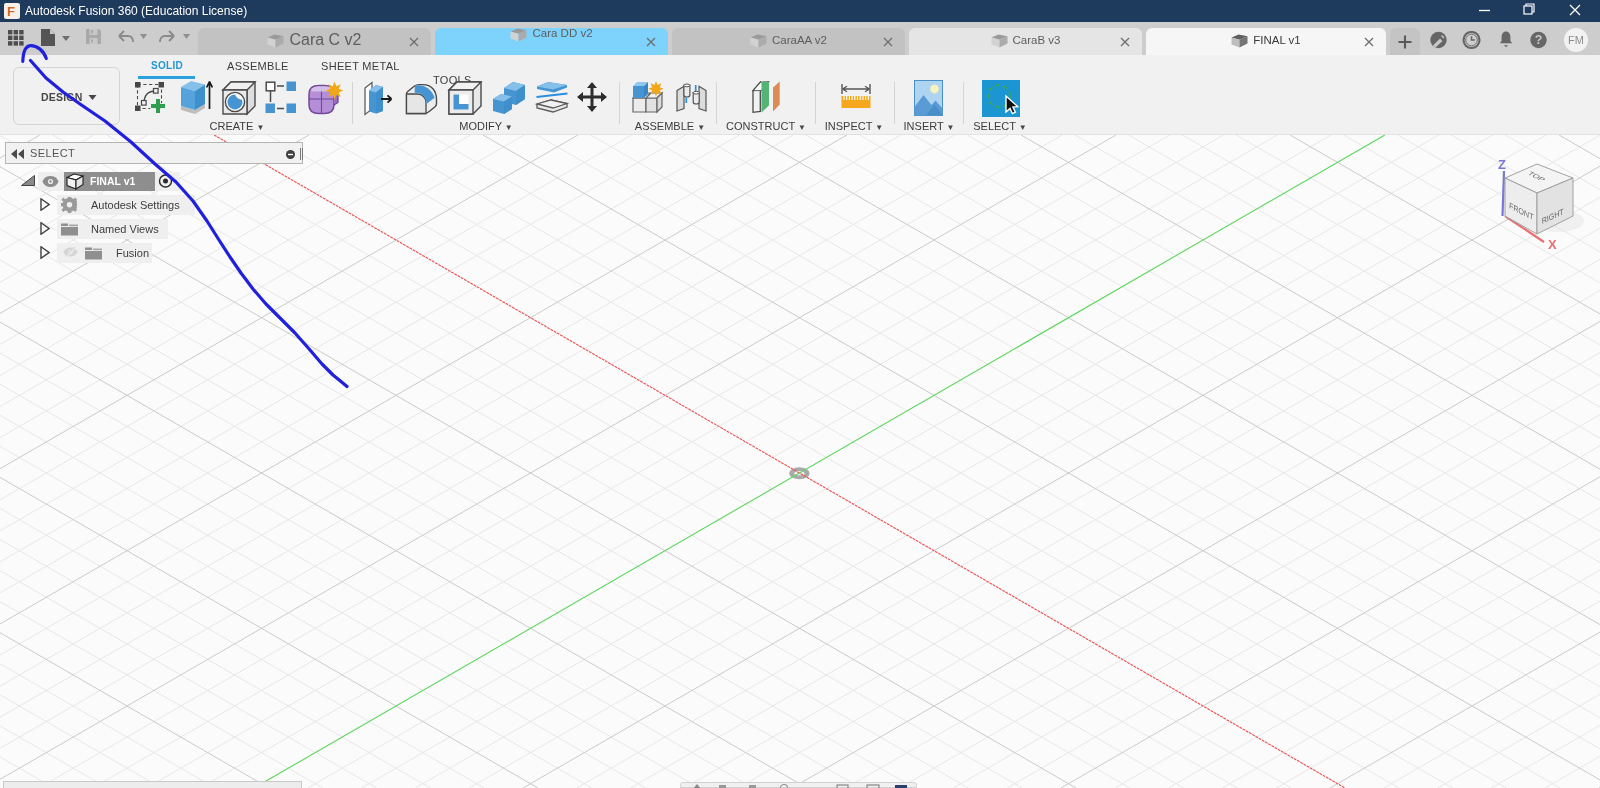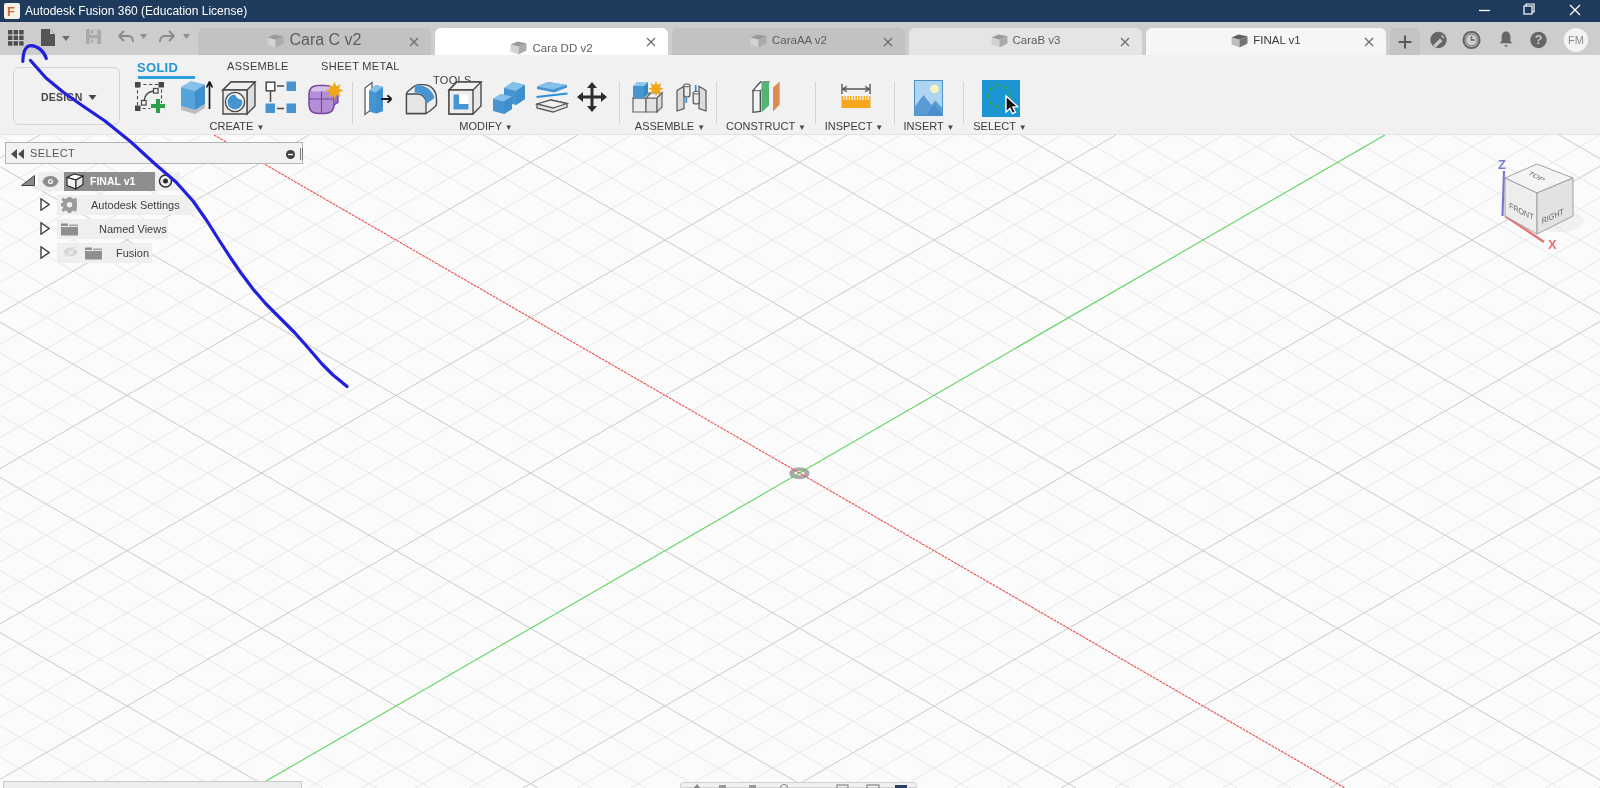--- a/index.html
+++ b/index.html
@@ -163,21 +163,21 @@
       <svg style="flex:none;margin-right:5px" width="17" height="14" viewBox="0 0 17 14">
         <polygon points="0.5,3.5 7.5,0.5 16.5,2.2 8.5,5.8" fill="#9a9a9a"></polygon>
         <polygon points="0.5,3.5 8.5,5.8 8.5,13.5 0.5,10.5" fill="#d2d2d2"></polygon>
         <polygon points="8.5,5.8 16.5,2.2 16.5,9.5 8.5,13.5" fill="#ababab"></polygon>
       </svg>
       <span style="font-size:16px;color:#5d5d5d;position:relative;top:-1px">Cara C v2</span>
       <svg class="abs" style="right:12px;top:9px" width="10" height="10">
         <path d="M1,1 L9,9 M9,1 L1,9" stroke="#6e6e6e" stroke-width="1.3"></path>
       </svg>
     </div>
-<div class="abs" style="left:435px;top:5.5px;width:233px;height:27.5px;background:#ffffff;border-radius:6px 6px 0 0;display:flex;align-items:flex-end;justify-content:center">
+<div class="abs" style="left:435px;top:5.5px;width:233px;height:27.5px;background:#7dd3fc;border-radius:6px 6px 0 0;display:flex;align-items:flex-start;justify-content:center">
       <svg style="flex:none;margin-right:5px" width="17" height="14" viewBox="0 0 17 14">
         <polygon points="0.5,3.5 7.5,0.5 16.5,2.2 8.5,5.8" fill="#9a9a9a"></polygon>
         <polygon points="0.5,3.5 8.5,5.8 8.5,13.5 0.5,10.5" fill="#d2d2d2"></polygon>
         <polygon points="8.5,5.8 16.5,2.2 16.5,9.5 8.5,13.5" fill="#ababab"></polygon>
       </svg>
       <span style="font-size:11.5px;color:#5d5d5d;position:relative;top:-1px">Cara DD v2</span>
       <svg class="abs" style="right:12px;top:9px" width="10" height="10">
         <path d="M1,1 L9,9 M9,1 L1,9" stroke="#6e6e6e" stroke-width="1.3"></path>
       </svg>
     </div>
@@ -239,21 +239,21 @@
 </svg>
 <div class="abs" style="left:1564px;top:6px;width:24px;height:24px;border-radius:50%;background:#f2f2f2;text-align:center;line-height:24px;font-size:11px;color:#8d8d8d">FM</div>
 </div>
 <div class="abs" style="left:0;top:55px;width:1600px;height:80px;background:#f1f1f1;border-bottom:1px solid #e2e2e2">
 <div class="abs" style="left:13px;top:12px;width:107px;height:58px;border:1.5px solid #d4d4d4;border-radius:6px">
       <div class="abs" style="left:27px;top:22.5px;font-size:10.5px;font-weight:bold;color:#474747;letter-spacing:0.2px">DESIGN</div>
       <svg class="abs" style="left:74px;top:26px" width="9" height="7">
         <path d="M0.5,1 L8.5,1 L4.5,6 Z" fill="#474747"></path>
       </svg>
     </div>
-<div class="abs" style="left:137px;top:5px;font-size:13px;font-weight:bold;color:#2196d4;letter-spacing:0.3px">SOLID</div>
+<div class="abs" style="left:151px;top:5px;font-size:10px;font-weight:bold;color:#2196d4;letter-spacing:0.3px">SOLID</div>
 <div class="abs" style="left:138px;top:21px;width:57px;height:3px;background:#2ba2dc"></div>
 <div class="lbl" style="left:227px;top:5px;letter-spacing:0.3px">ASSEMBLE</div>
 <div class="lbl" style="left:321px;top:5px;letter-spacing:0.3px">SHEET METAL</div>
 <div class="lbl" style="left:433px;top:19px;letter-spacing:0.3px">TOOLS</div>
 <svg class="abs" style="left:134px;top:26px" width="35" height="35" viewBox="0 0 35 35">
 <rect x="3.5" y="3.5" width="24" height="24" fill="none" stroke="#4a4a4a" stroke-width="1.1" stroke-dasharray="3.2,2.6"></rect>
 <rect x="1" y="1" width="5.5" height="5.5" fill="#474747"></rect>
       <rect x="24.5" y="1" width="5.5" height="5.5" fill="#474747"></rect>
 <rect x="1" y="24.5" width="5.5" height="5.5" fill="#474747"></rect>
 <path d="M10,22 Q10,10 22,10" fill="none" stroke="#474747" stroke-width="1.3"></path>
@@ -455,21 +455,21 @@
 
 <div class="abs" style="left:57px;top:51px;width:111px;height:20px;background:#efefef"></div>
 <svg class="abs" style="left:40px;top:54px" width="10" height="13">
       <polygon points="1,0.8 9,6.5 1,12.2" fill="#fff" stroke="#3f3f3f" stroke-width="1.4"></polygon>
     </svg>
 <svg class="abs" style="left:61px;top:54px" width="17" height="14">
 <path d="M0,1.5 L7,1.5 L7,4 L0,4 Z" fill="#8f8f8f"></path>
 <path d="M0,5 L17,5 L17,13.5 L0,13.5 Z" fill="#8f8f8f"></path>
 <path d="M8,2.5 L17,2.5 L17,4.2 L8,4.2 Z" fill="#a5a5a5"></path>
 </svg>
-<div class="abs" style="left:99px;top:55px;font-size:11px;color:#3d3d3d">Named Views</div>
+<div class="abs" style="left:91px;top:55px;font-size:11px;color:#3d3d3d">Named Views</div>
 
 <div class="abs" style="left:57px;top:75px;width:95px;height:20px;background:#efefef"></div>
 <svg class="abs" style="left:40px;top:78px" width="10" height="13">
       <polygon points="1,0.8 9,6.5 1,12.2" fill="#fff" stroke="#3f3f3f" stroke-width="1.4"></polygon>
     </svg>
 <svg class="abs" style="left:63px;top:79px" width="15" height="11">
 <path d="M7.5,0.5 C10.6,0.5 13.2,2 14.6,5 C13.2,8 10.6,9.5 7.5,9.5 C4.4,9.5 1.8,8 0.4,5 C1.8,2 4.4,0.5 7.5,0.5 Z" fill="#d4d4d4"></path>
 <circle cx="7.5" cy="5" r="2.3" fill="#efefef"></circle>
 <line x1="2.5" y1="10" x2="12.5" y2="0" stroke="#efefef" stroke-width="2.4"></line>
 <line x1="2.5" y1="9.3" x2="12.5" y2="-0.7" stroke="#d4d4d4" stroke-width="1.1"></line>

